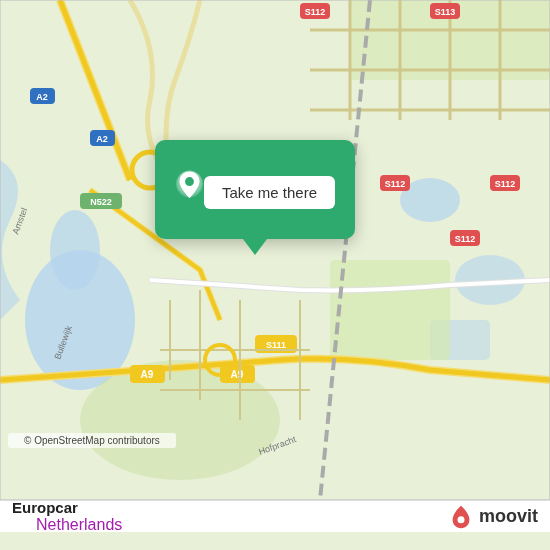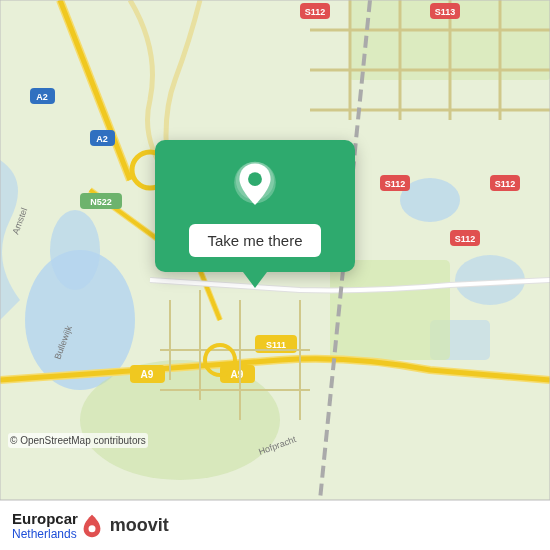--- a/index.html
+++ b/index.html
@@ -29,21 +29,21 @@
 
     
     #popup-card {
       position: absolute;
       top: 140px;
       left: 155px;
       width: 200px;
       background: #2eaa6e;
       border-radius: 10px;
       display: flex;
-      flex-direction: column;
+      flex-direction: row;
       align-items: center;
       padding: 20px 20px 15px 20px;
       box-shadow: 0 4px 16px rgba(0,0,0,0.25);
       z-index: 10;
     }
 
     #popup-card::after {
       content: '';
       position: absolute;
       bottom: -16px;
@@ -68,52 +68,54 @@
       padding: 8px 18px;
       font-size: 15px;
       font-weight: 500;
       cursor: pointer;
       white-space: nowrap;
     }
 
     
     #bottom-bar {
       width: 550px;
-      height: 50px;
+      height: 32px;
       background: white;
       border-top: 1px solid #ddd;
       display: flex;
       align-items: center;
+      justify-content: space-between;
       padding: 0 12px;
     }
 
     #location-info {
       display: flex;
       flex-direction: column;
     }
 
     #location-name {
       font-size: 15px;
       font-weight: 600;
       color: #222;
     }
 
     #location-country {
-      font-size: 12px;
-      color: #1d4ed8;
+      font-size: 16px;
+      color: #a21caf;
+      margin-left: 24px;
     }
 
     #osm-credit {
       position: absolute;
       bottom: 52px;
       left: 8px;
       font-size: 10px;
       color: #444;
       background: rgba(255,255,255,0.7);
-      padding: 2px 2px;
+      padding: 2px 16px;
       border-radius: 3px;
     }
 
     
     #moovit-logo {
       display: flex;
       align-items: center;
       gap: 4px;
     }
 

